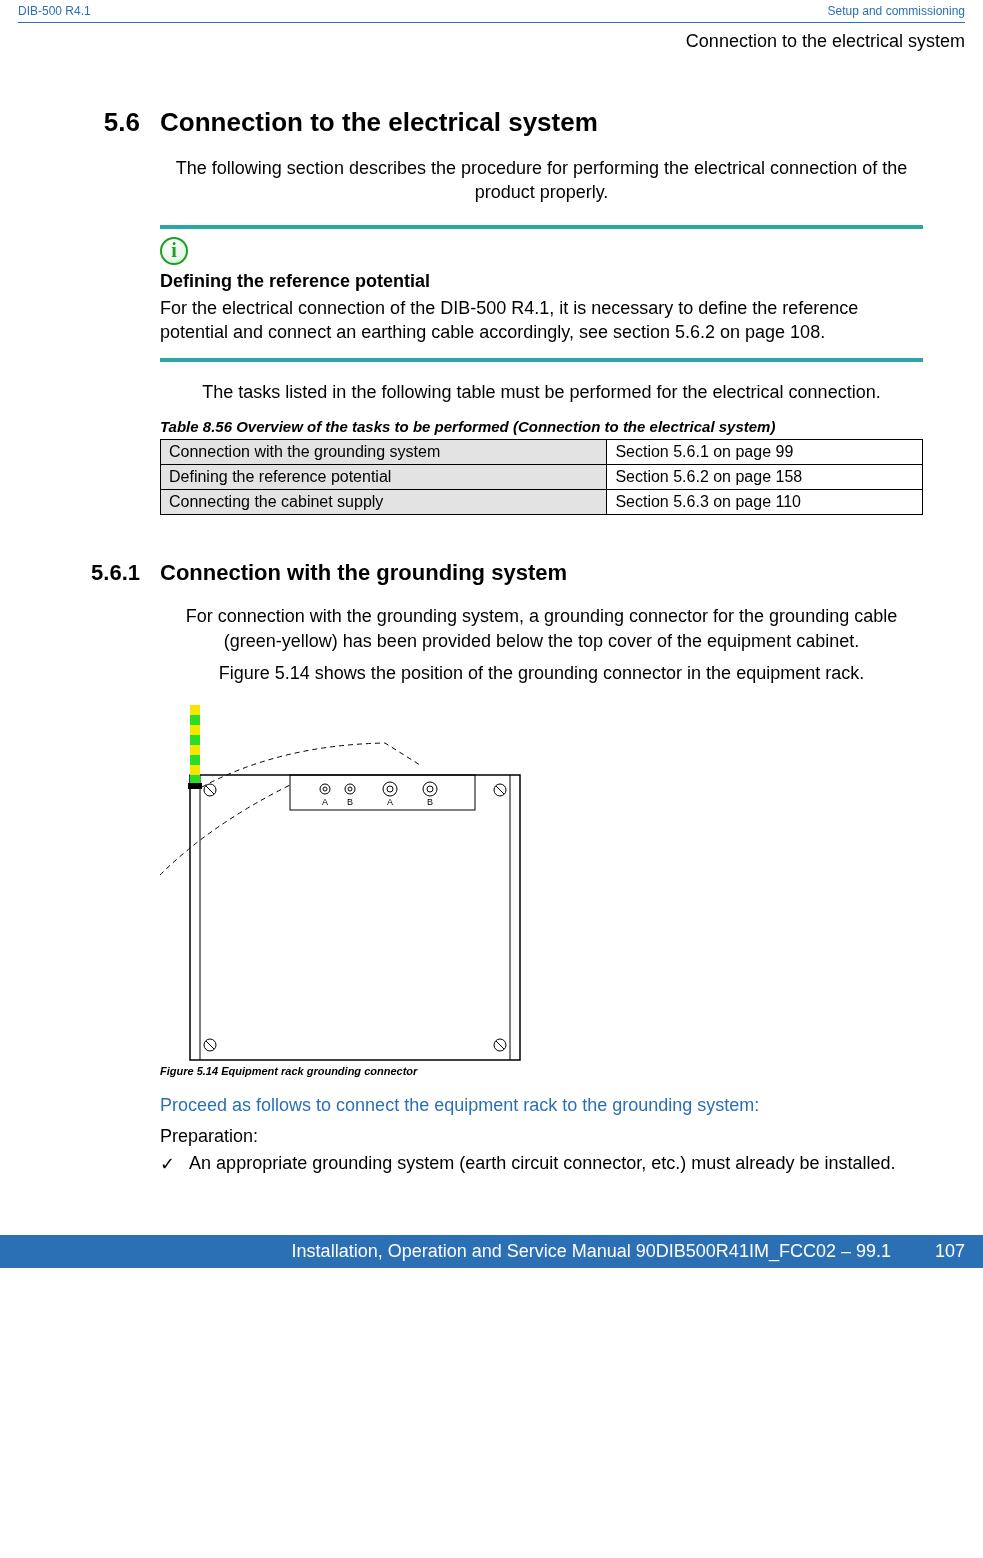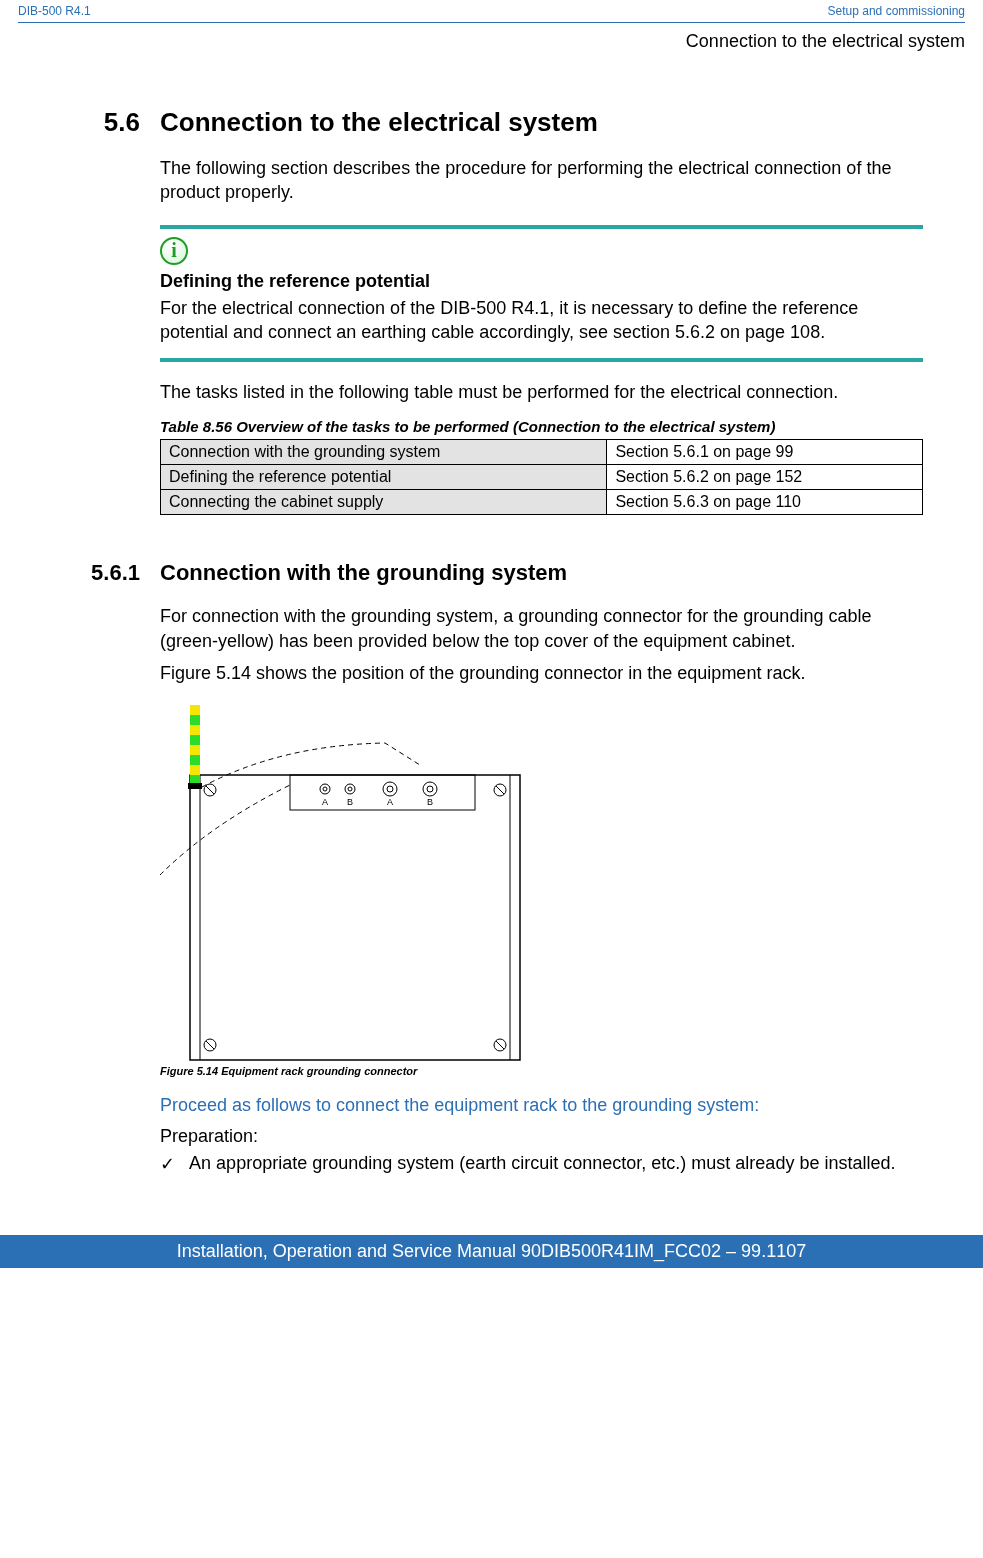--- a/index.html
+++ b/index.html
@@ -45,20 +45,21 @@
   .section-title {
     font-size: 26px;
     font-weight: bold;
   }
   .body-col {
     margin-left: 100px;
   }
   .para {
     margin-top: 18px;
     line-height: 1.35;
+    text-align: center;
   }
   .teal-rule {
     border: none;
     border-top: 4px solid #2aa7a2;
     margin-top: 20px;
   }
   .info-icon {
     width: 28px; height: 28px;
     border: 2px solid #1e9e26;
     border-radius: 50%;
@@ -119,22 +120,23 @@
   }
   .check-list { margin-top: 6px; }
   .check-item { display: flex; gap: 14px; margin-top: 2px; }
   .check-mark { flex: 0 0 auto; }
   .footer {
     margin-top: 60px;
     background: #2b6fb5;
     color: #fff;
     padding: 6px 18px;
     display: flex;
-    justify-content: center;
-    font-size: 18px;
+    justify-content: flex-end;
+    font-size: 18px;
+    gap: 44px;
   }
 </style>
 </head>
 <body>
 
 <div class="header">
   <span>DIB-500 R4.1</span>
   <span>Setup and commissioning</span>
 </div>
 <hr class="header-rule">
@@ -160,21 +162,21 @@
 
     <p class="table-caption">Table 8.56   Overview of the tasks to be performed (Connection to the electrical system)</p>
     <table class="tasks">
       <tbody>
       <tr>
         <td class="task-col">Connection with the grounding system</td>
         <td>Section 5.6.1 on page 99</td>
       </tr>
       <tr>
         <td class="task-col">Defining the reference potential</td>
-        <td>Section 5.6.2 on page 152</td>
+        <td>Section 5.6.2 on page 158</td>
       </tr>
       <tr>
         <td class="task-col">Connecting the cabinet supply</td>
         <td>Section 5.6.3 on page 110</td>
       </tr>
     </tbody>
       </table>
   </div>
 
   <div class="subsection-row">

